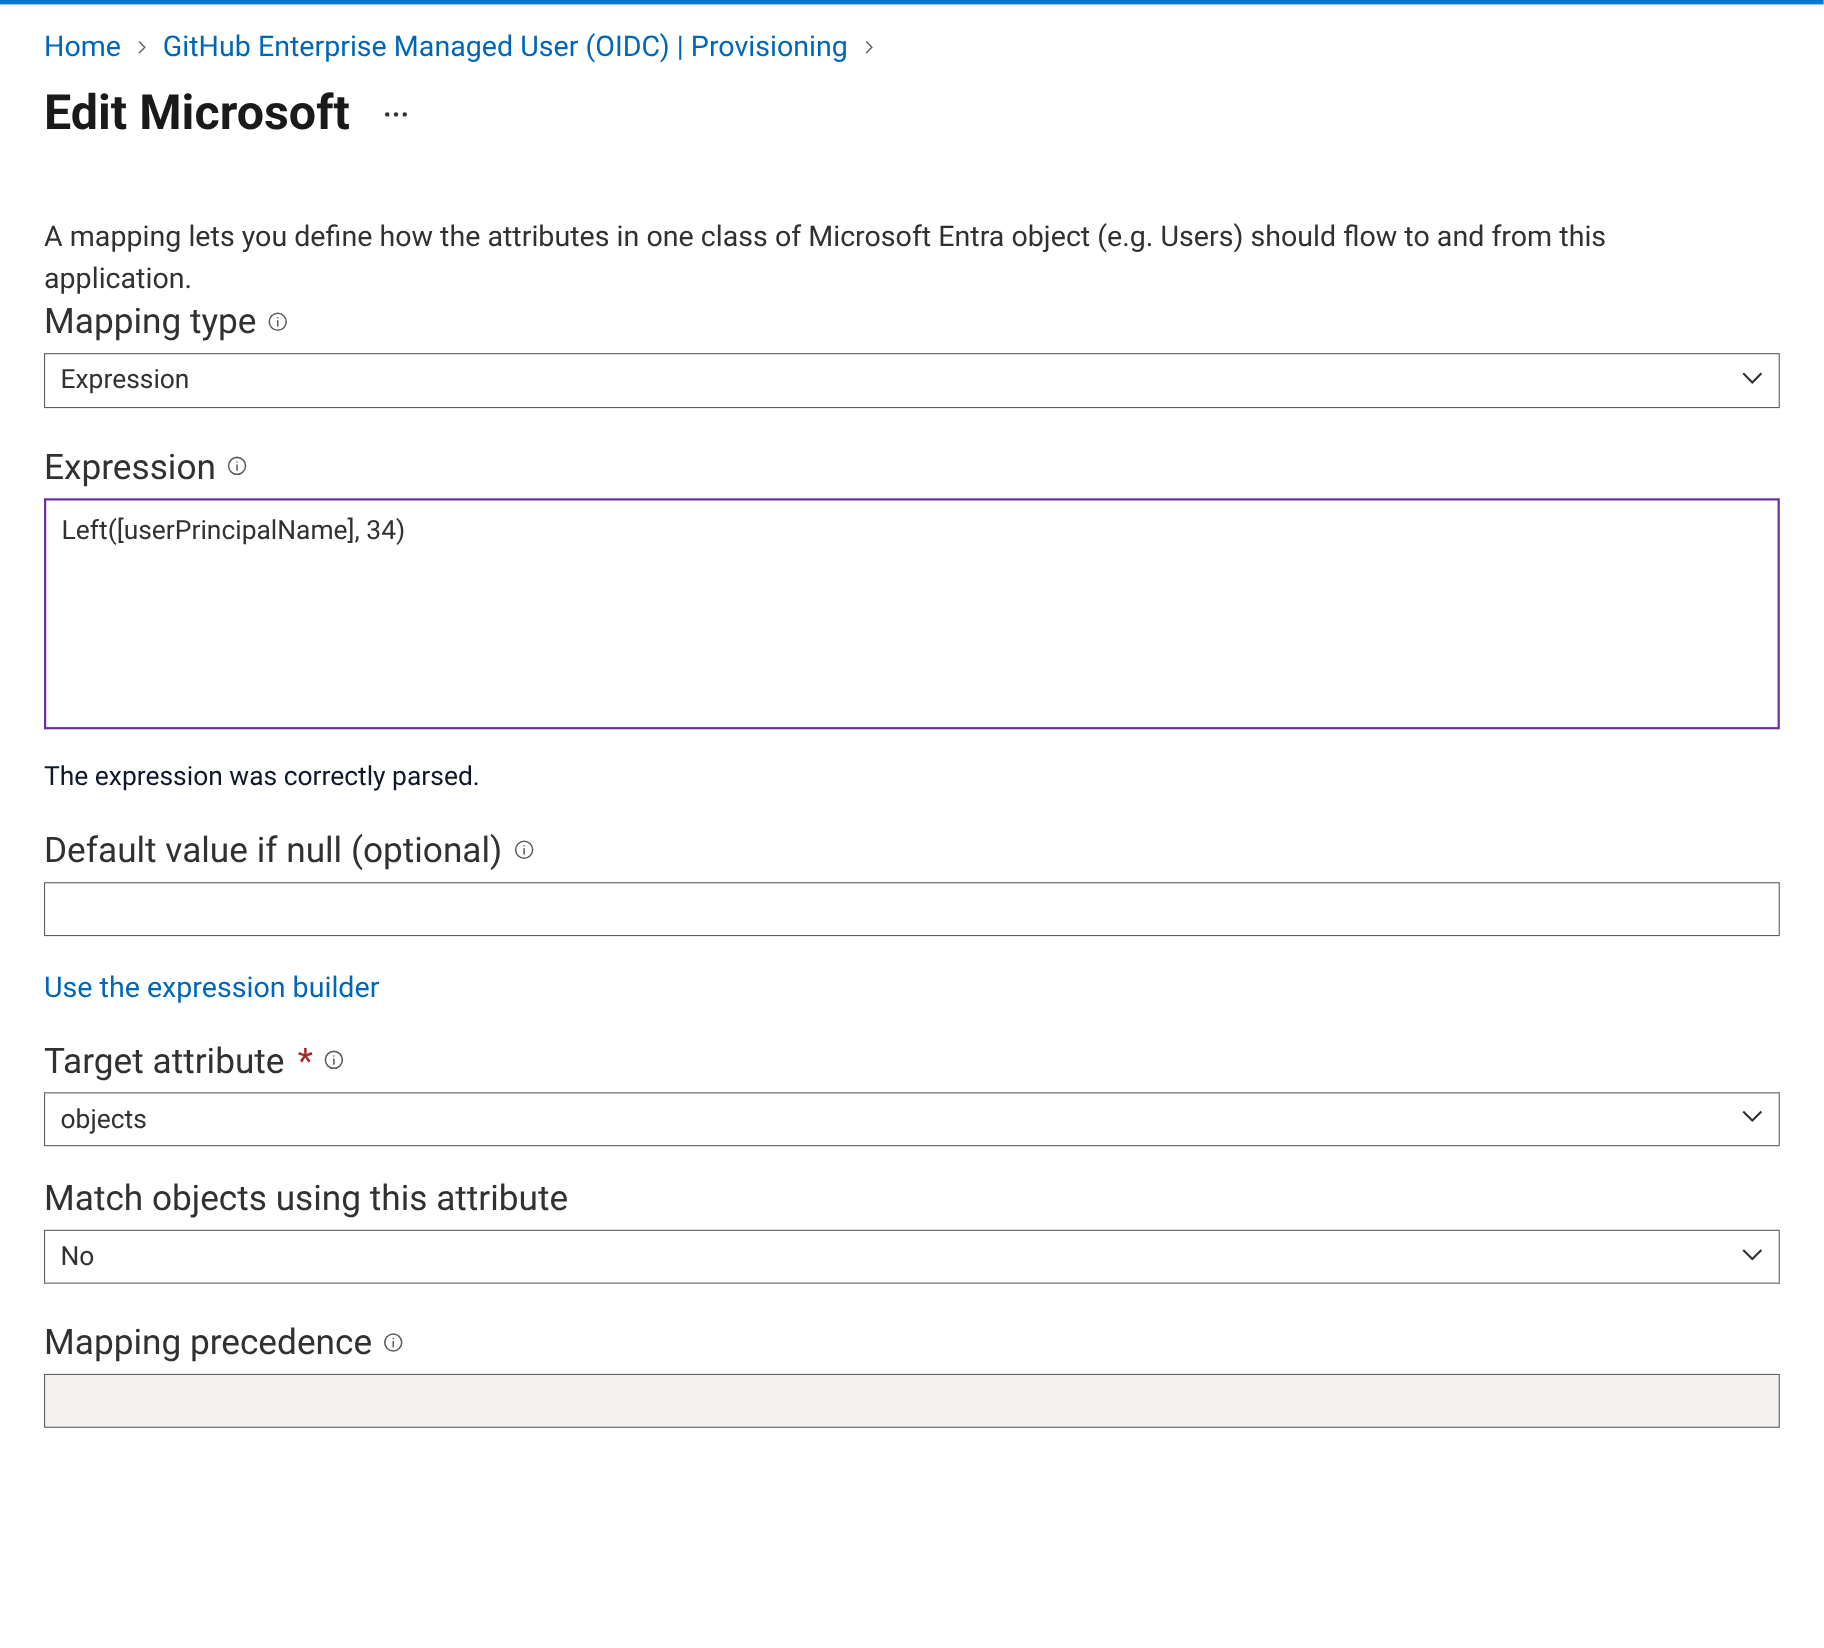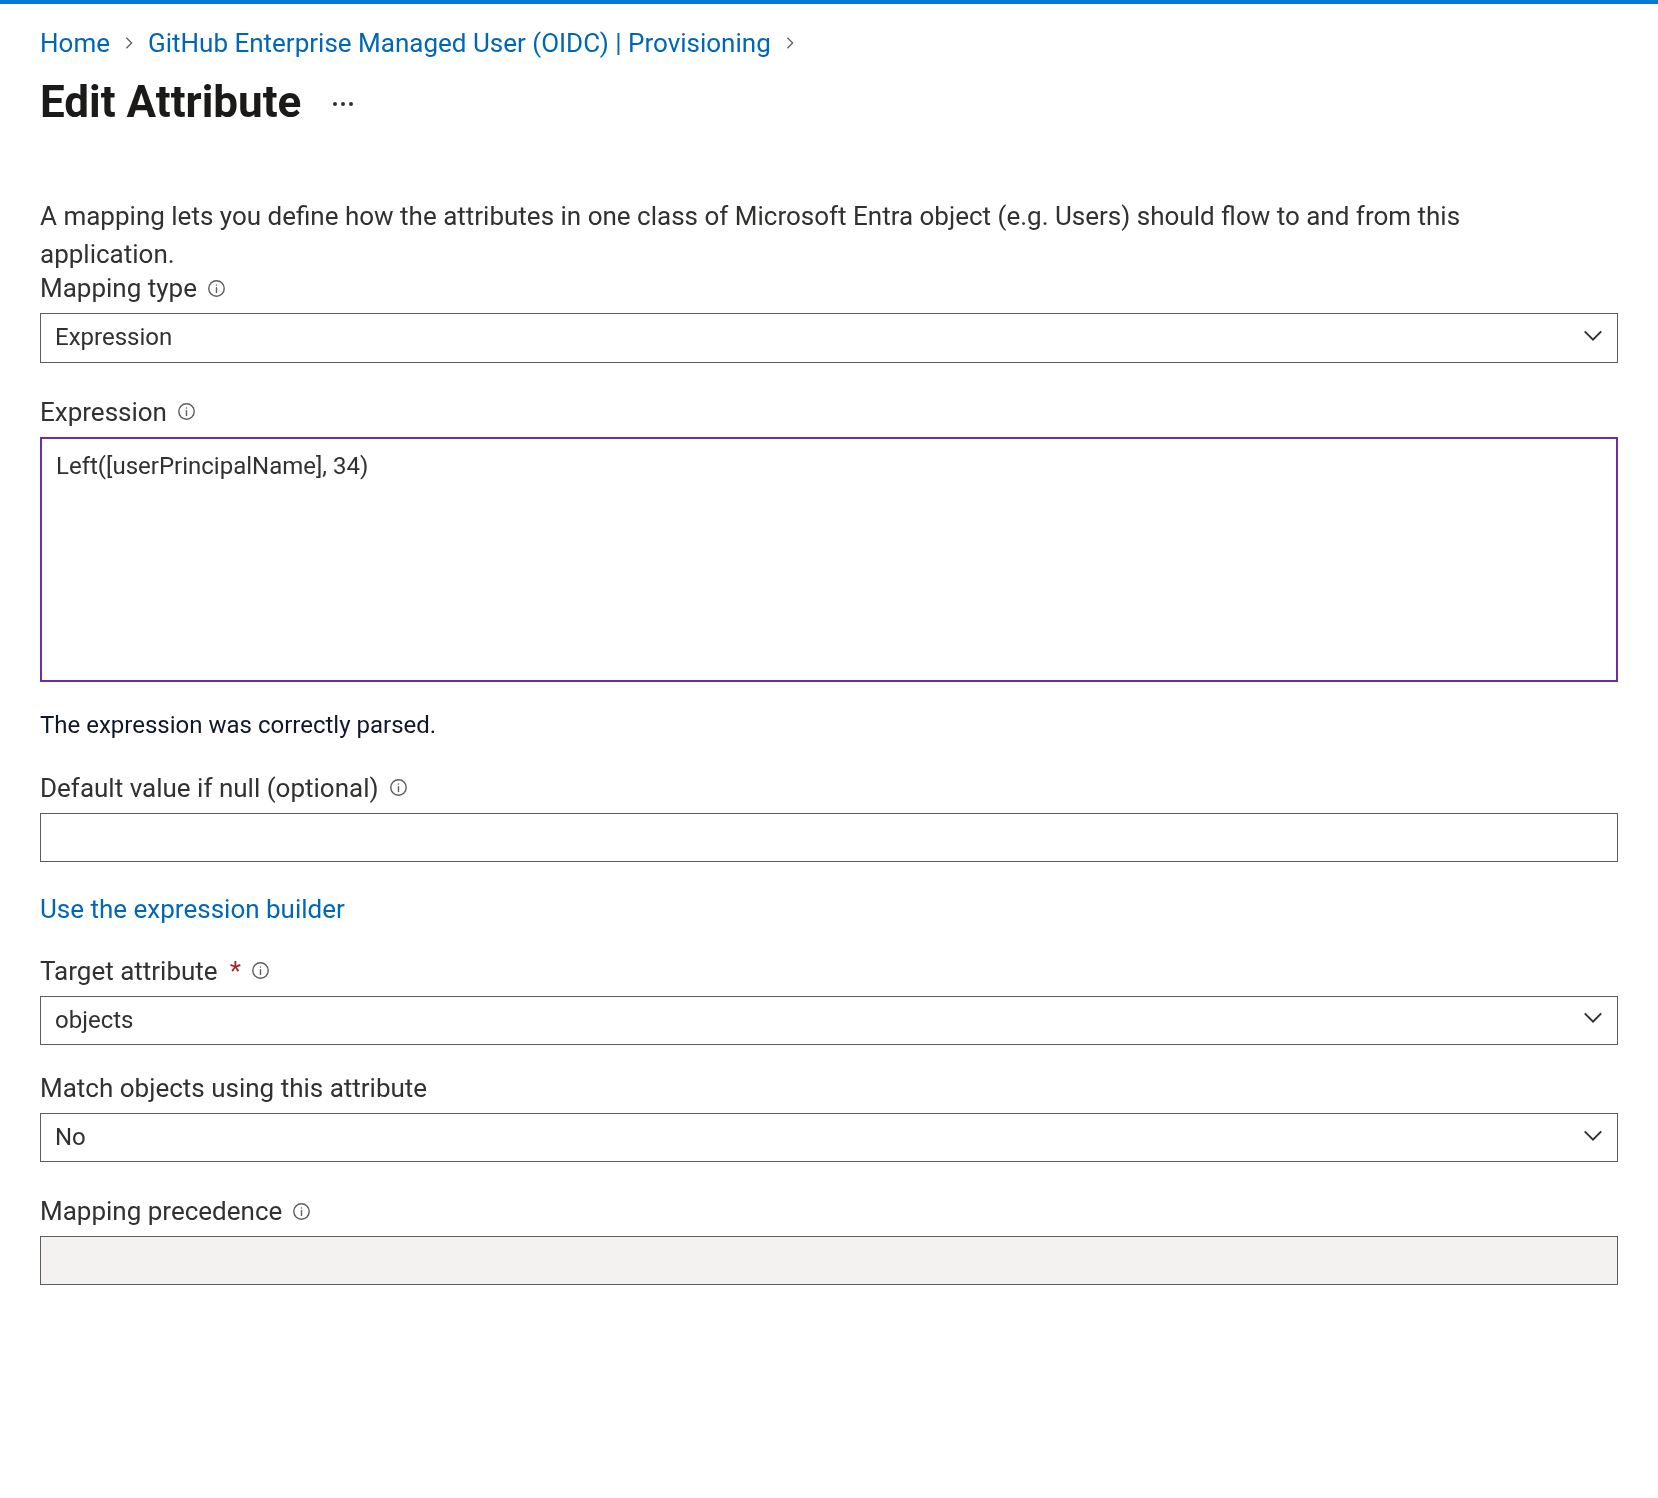--- a/index.html
+++ b/index.html
@@ -69,21 +69,21 @@
       line-height: 1.45;
       color: #323130;
       max-width: 1560px;
     }
 
     
     .field-label {
       display: flex;
       align-items: center;
       gap: 10px;
-      font-size: 26px;
+      font-size: 32px;
       color: #323130;
       margin-bottom: 10px;
     }
     .required-star {
       color: #a4262c;
       margin-left: 2px;
     }
     .info-icon {
       display: inline-flex;
       align-items: center;
@@ -116,21 +116,21 @@
       right: 14px;
       top: 50%;
       transform: translateY(-50%);
       pointer-events: none;
       color: #323130;
     }
     .select-chevron svg { width: 22px; height: 22px; }
 
     .control-textarea {
       resize: none;
-      height: 245px;
+      height: 210px;
       padding: 12px 14px;
       border: 2px solid #6b2fa0;
       outline: none;
     }
 
     .field-block { margin-bottom: 34px; }
     .field-block.tight { margin-bottom: 24px; }
 
     .status-text {
       font-size: 24px;
@@ -167,21 +167,21 @@
     <a>GitHub Enterprise Managed User (OIDC) | Provisioning</a>
     <span class="crumb-sep">
       <svg viewBox="0 0 16 16" fill="none" stroke="currentColor" stroke-width="1.5">
           <path d="M5 2l6 6-6 6"></path>
         </svg>
     </span>
   </nav>
 
   
   <div class="title-row">
-    <h1 class="page-title">Edit Attribute</h1>
+    <h1 class="page-title">Edit Microsoft</h1>
     <button class="more-btn" aria-label="More">
       <span>
         <svg width="22" height="6" viewBox="0 0 22 6" fill="currentColor">
           <circle cx="3" cy="3" r="2"></circle>
             <circle cx="11" cy="3" r="2"></circle>
             <circle cx="19" cy="3" r="2"></circle>
         </svg>
       </span>
     </button>
   </div>

